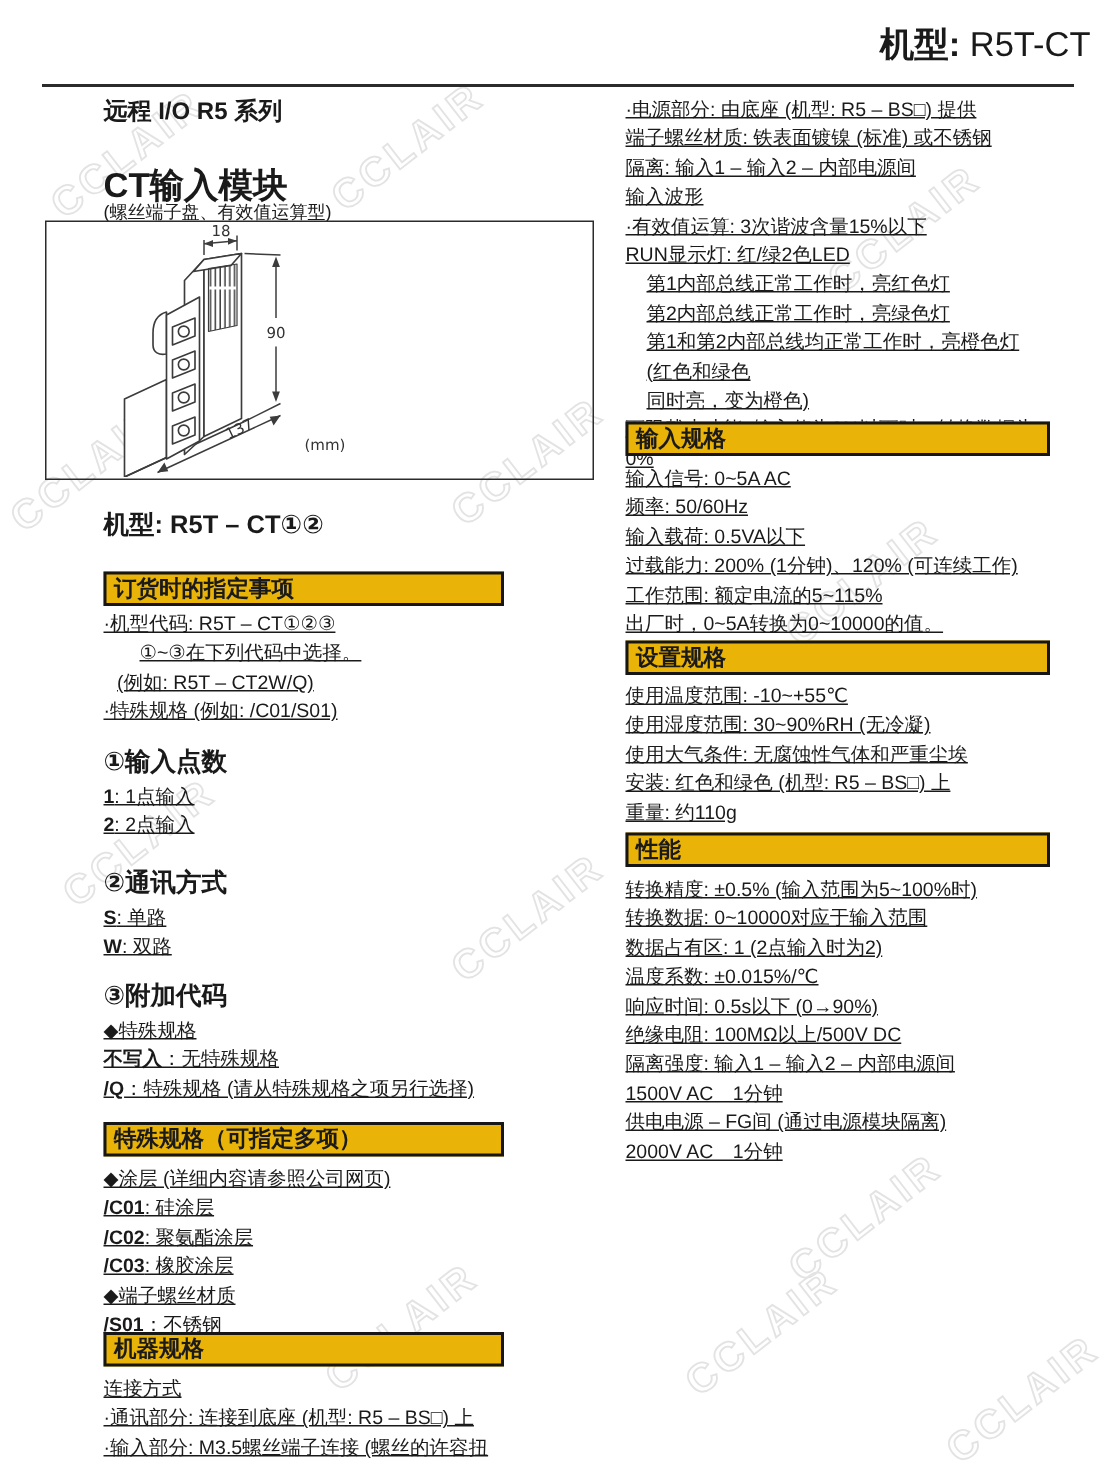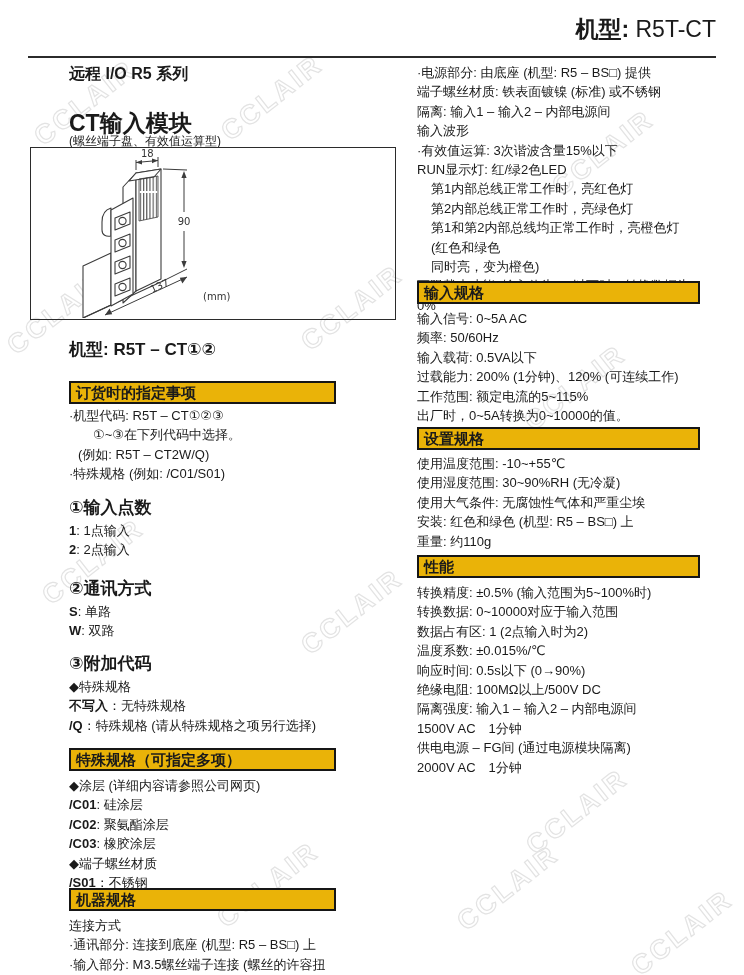--- a/index.html
+++ b/index.html
@@ -3,37 +3,37 @@
 <meta charset="utf-8">
 <style>
   html,body{margin:0;padding:0;background:#fff;}
   .page{position:relative;width:744px;height:975px;background:#ffffff;overflow:hidden;
         font-family:"Liberation Sans","DejaVu Sans",sans-serif;color:#1a1a1a;}
   
   .wm{position:absolute;font-weight:bold;font-size:27px;letter-spacing:3px;white-space:nowrap;
       color:transparent;-webkit-text-stroke:1.2px #e3e3e3;
       transform:translate(-50%,-50%) rotate(-38deg);pointer-events:none;}
   
-  .title{position:absolute;top:14px;right:28px;font-size:23px;white-space:nowrap;text-align:center;}
+  .title{position:absolute;top:14px;right:17px;font-size:23px;white-space:nowrap;text-align:center;}
   .t-pre{font-weight:bold;}
   .rule{position:absolute;top:56px;left:28px;width:688px;height:2px;background:#2b2b2b;}
   
   .col{position:absolute;top:0;}
   #colL{left:30px;width:322px;}
   #colR{left:378px;width:338px;}
   .abs{position:absolute;left:0;right:16px;margin-left:39px;}
   
   .series{top:64px;font-size:16px;font-weight:bold;}
   .ptitle{top:108px;font-size:23px;font-weight:bold;}
   .psub{top:133px;font-size:12px;}
   .modelcode{top:338px;font-size:17px;font-weight:bold;}
   .bighead{font-size:17px;font-weight:bold;}
   .sec-hd{background:#eab308;border:2px solid #161616;font-weight:bold;font-size:15px;
           line-height:19px;padding:0 5px;}
-  .ln{font-size:13px;line-height:19.4px;}
+  .ln{font-size:13px;line-height:19.4px;text-decoration:underline;}
   .ind1{padding-left:24px;}
   .ind2{padding-left:9px;}
   .ind3{padding-left:14px;}
   .diagram-box{position:absolute;top:147px;left:0;width:320px;height:171px;border:1.5px solid #2b2b2b;padding-left:44px;}
   .dsvg text{font-family:"DejaVu Sans","Liberation Sans",sans-serif;font-size:10px;fill:#333;}
 </style>
 </head>
 <body>
 
 <div class="page">

